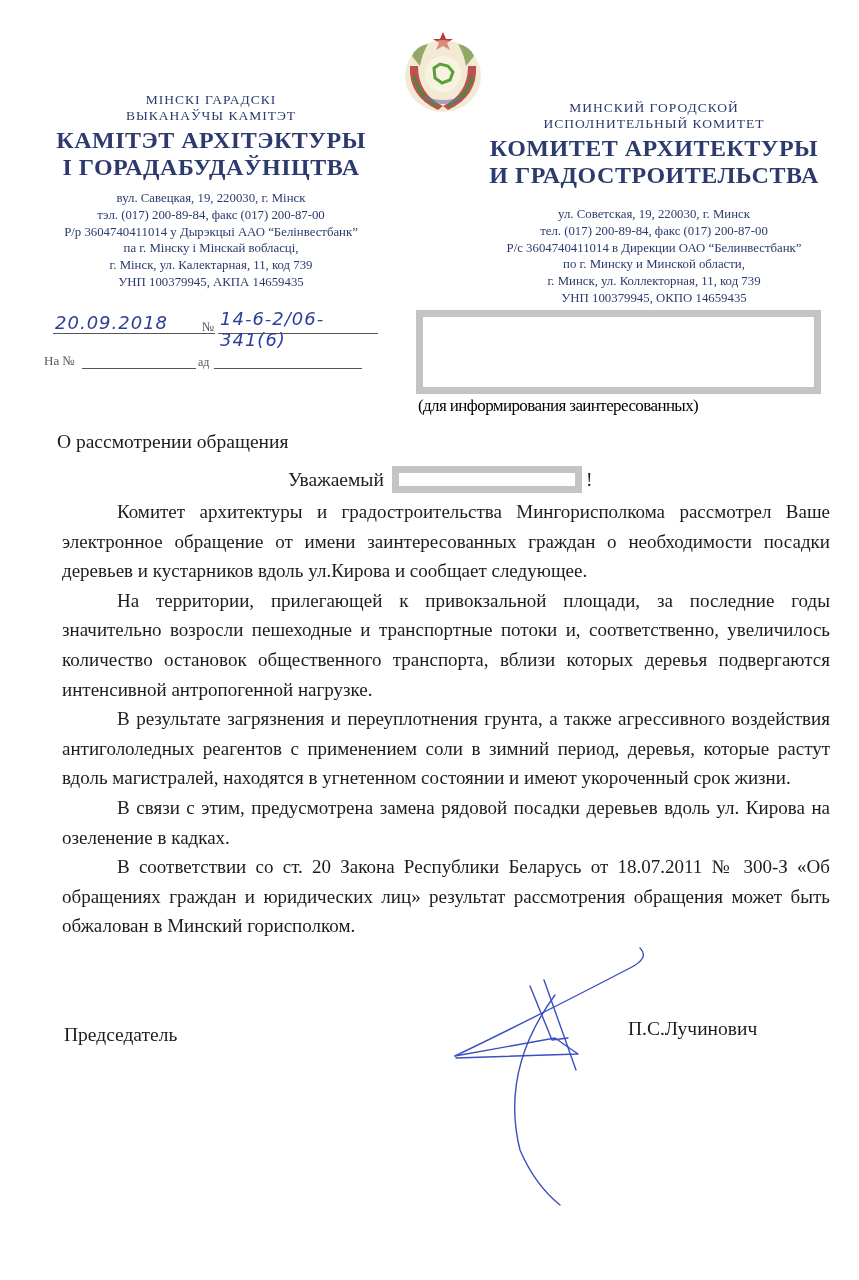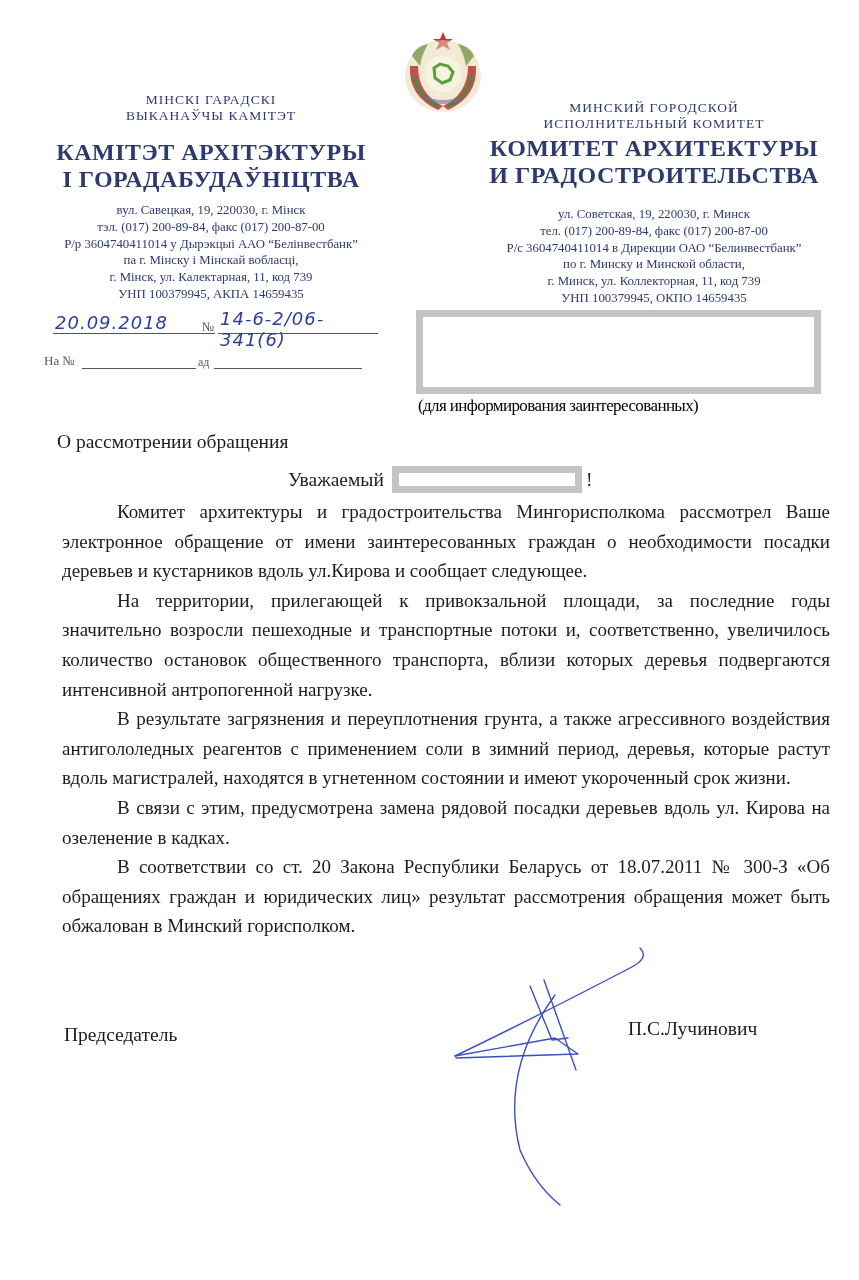--- a/index.html
+++ b/index.html
@@ -31,21 +31,21 @@
     <path d="M76 30 Q72 20 60 18 Q66 28 68 40 Z" fill="#6a8c3a" opacity="0.7"></path>
     <circle cx="45" cy="48" r="18" fill="#f7f3e0"></circle>
     <path d="M36 42 L42 38 L50 40 L55 46 L52 54 L44 57 L37 52 Z" fill="none" stroke="#5aa03a" stroke-width="3"></path>
     <path d="M26 70 Q45 78 64 70 L62 74 Q45 82 28 74 Z" fill="#7d6aa8" opacity="0.6"></path>
   </svg>
 </div>
 
 <div class="abs hdr" style="left:30px;top:92px;width:362px;">
   <div class="small">МІНСКІ ГАРАДСКІ</div>
   <div class="small">ВЫКАНАЎЧЫ КАМІТЭТ</div>
-  <div class="big" style="margin-top:15px;">КАМІТЭТ АРХІТЭКТУРЫ</div>
+  <div class="big" style="margin-top:3px;">КАМІТЭТ АРХІТЭКТУРЫ</div>
   <div class="big">І ГОРАДАБУДАЎНІЦТВА</div>
   <div style="margin-top:9px;">
     <div class="addr">вул. Савецкая, 19, 220030, г. Мінск</div>
     <div class="addr">тэл. (017) 200-89-84, факс (017) 200-87-00</div>
     <div class="addr">Р/р 3604740411014 у Дырэкцыі ААО “Белінвестбанк”</div>
     <div class="addr">па г. Мінску і Мінскай вобласці,</div>
     <div class="addr">г. Мінск, ул. Калектарная, 11, код 739</div>
     <div class="addr">УНП 100379945, АКПА 14659435</div>
   </div>
 </div>

